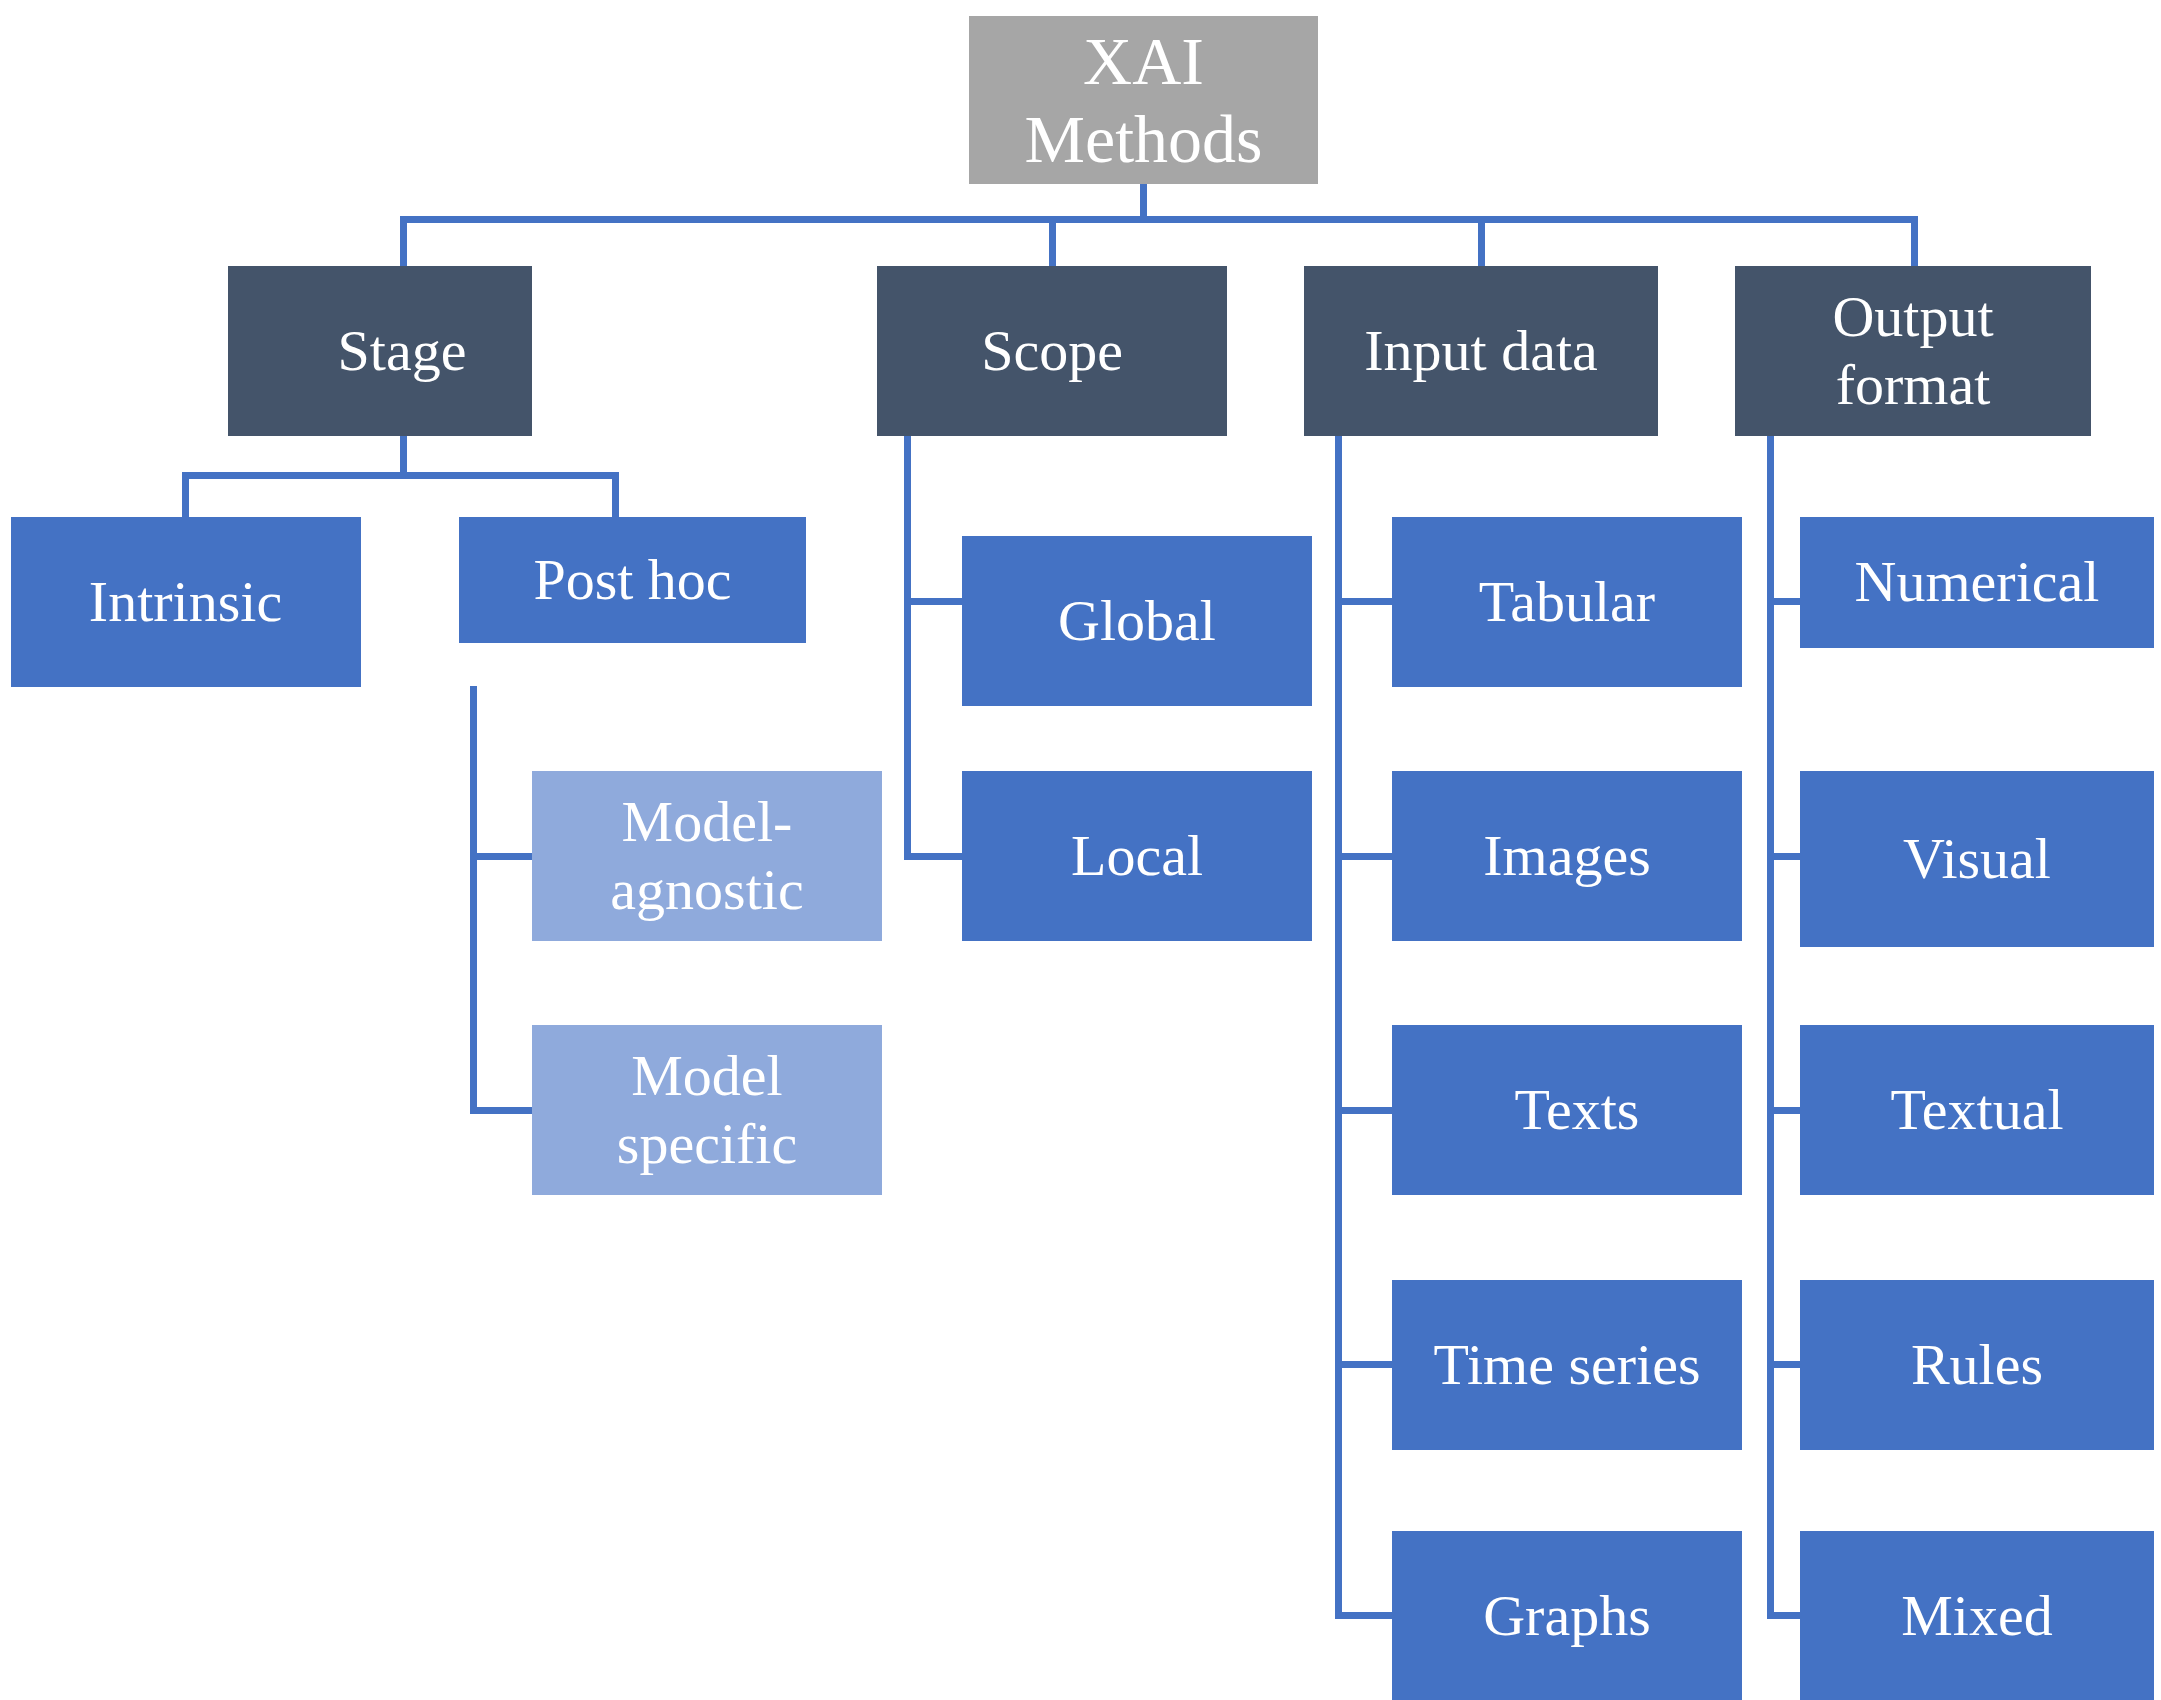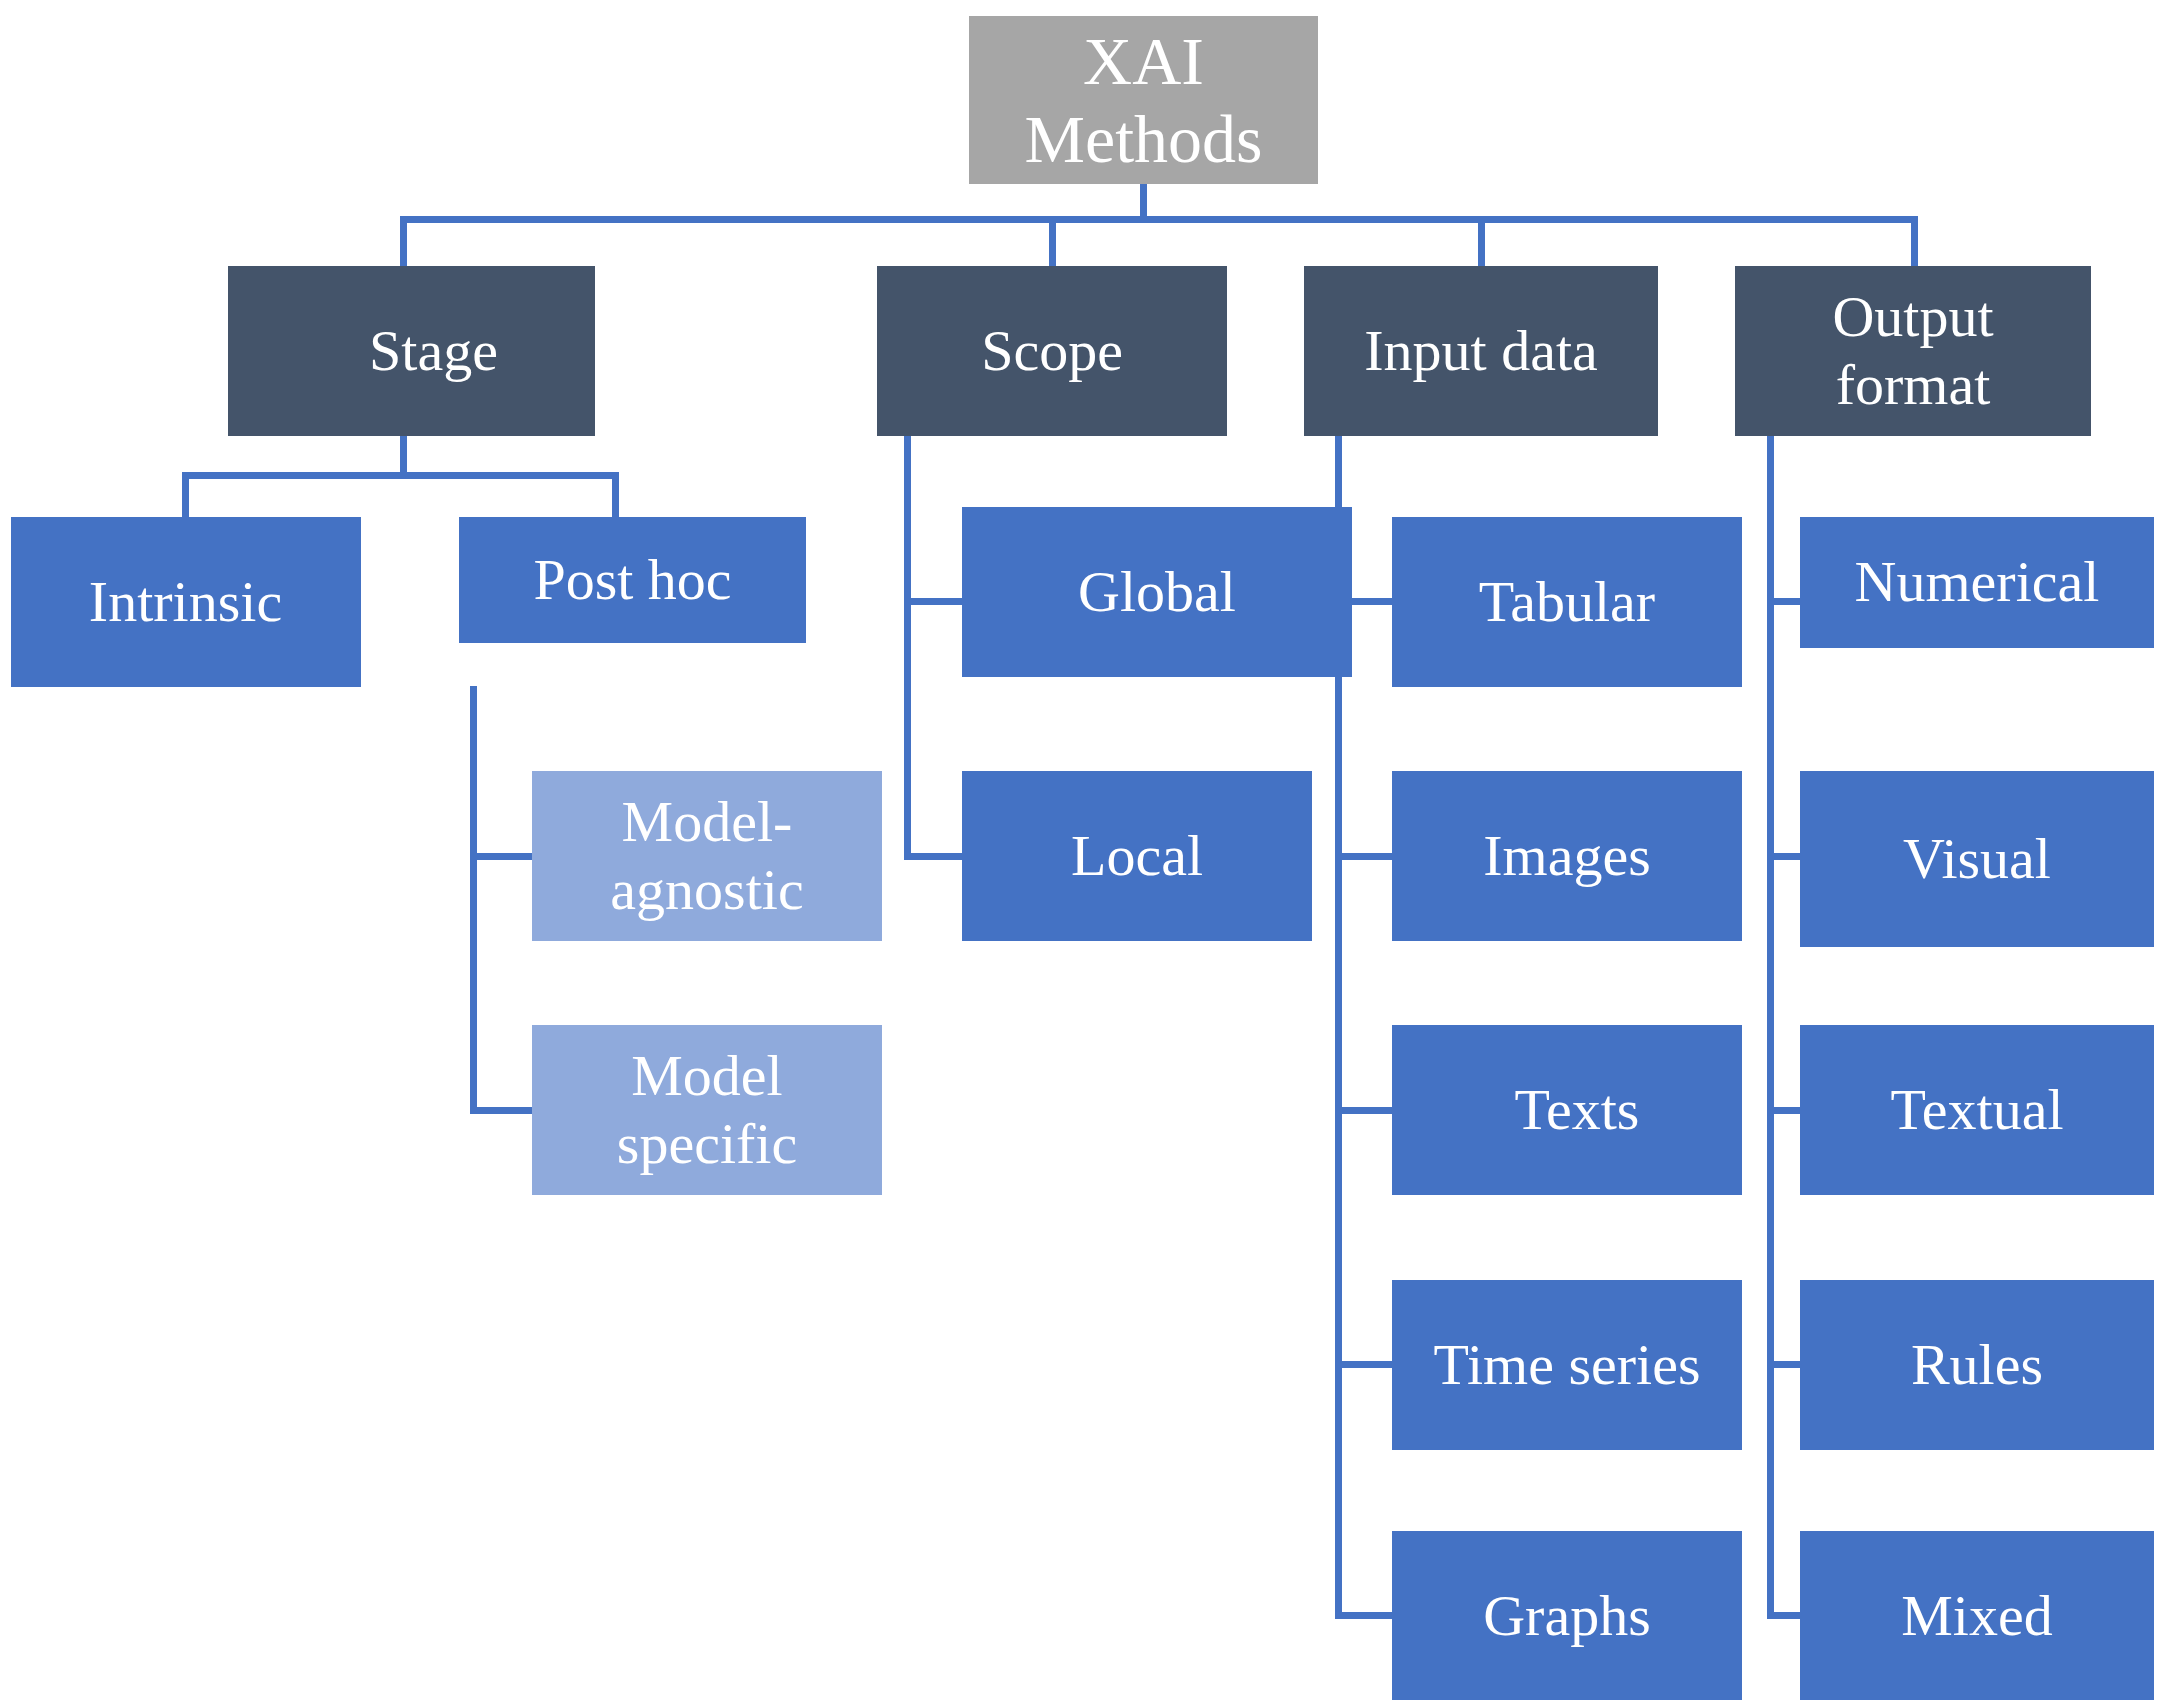--- a/index.html
+++ b/index.html
@@ -74,35 +74,35 @@
   <div class="line" style="left:1767px;top:436px;width:6.5px;height:1183px;"></div>
   <div class="line" style="left:1767px;top:598px;width:40px;height:6.5px;"></div>
   <div class="line" style="left:1767px;top:853px;width:40px;height:6.5px;"></div>
   <div class="line" style="left:1767px;top:1107px;width:40px;height:6.5px;"></div>
   <div class="line" style="left:1767px;top:1361px;width:40px;height:6.5px;"></div>
   <div class="line" style="left:1767px;top:1612px;width:40px;height:6.5px;"></div>
 
   <div class="box root" style="left:969px;top:16px;width:349px;height:168px;">XAI
 Methods</div>
 
-  <div class="box category" style="left:228px;top:266px;width:367px;height:170px;padding-left:44px;">Stage</div>
+  <div class="box category" style="left:228px;top:266px;width:304px;height:170px;padding-left:44px;">Stage</div>
   <div class="box category" style="left:877px;top:266px;width:350px;height:170px;">Scope</div>
   <div class="box category" style="left:1304px;top:266px;width:354px;height:170px;">Input data</div>
   <div class="box category" style="left:1735px;top:266px;width:356px;height:170px;">Output
 format</div>
 
   <div class="box leaf" style="left:10.5px;top:517px;width:350px;height:170px;">Intrinsic</div>
   <div class="box leaf" style="left:459px;top:517px;width:347px;height:126px;">Post hoc</div>
 
   <div class="box subleaf" style="left:532px;top:1025px;width:350px;height:170px;">Model
 specific</div>
   <div class="box subleaf" style="left:532px;top:771px;width:350px;height:170px;">Model-
 agnostic</div>
 
-  <div class="box leaf" style="left:962px;top:507px;width:390px;height:170px;">Global</div>
+  <div class="box leaf" style="left:962px;top:536px;width:350px;height:170px;">Global</div>
   <div class="box leaf" style="left:962px;top:771px;width:350px;height:170px;">Local</div>
 
   <div class="box leaf" style="left:1392px;top:517px;width:350px;height:170px;">Tabular</div>
   <div class="box leaf" style="left:1392px;top:771px;width:350px;height:170px;">Images</div>
   <div class="box leaf" style="left:1392px;top:1025px;width:350px;height:170px;padding-left:20px;">Texts</div>
   <div class="box leaf" style="left:1392px;top:1280px;width:350px;height:170px;">Time series</div>
   <div class="box leaf" style="left:1392px;top:1531px;width:350px;height:170px;">Graphs</div>
 
   <div class="box leaf" style="left:1800px;top:517px;width:354px;height:131px;">Numerical</div>
   <div class="box leaf" style="left:1800px;top:771px;width:354px;height:176px;">Visual</div>

